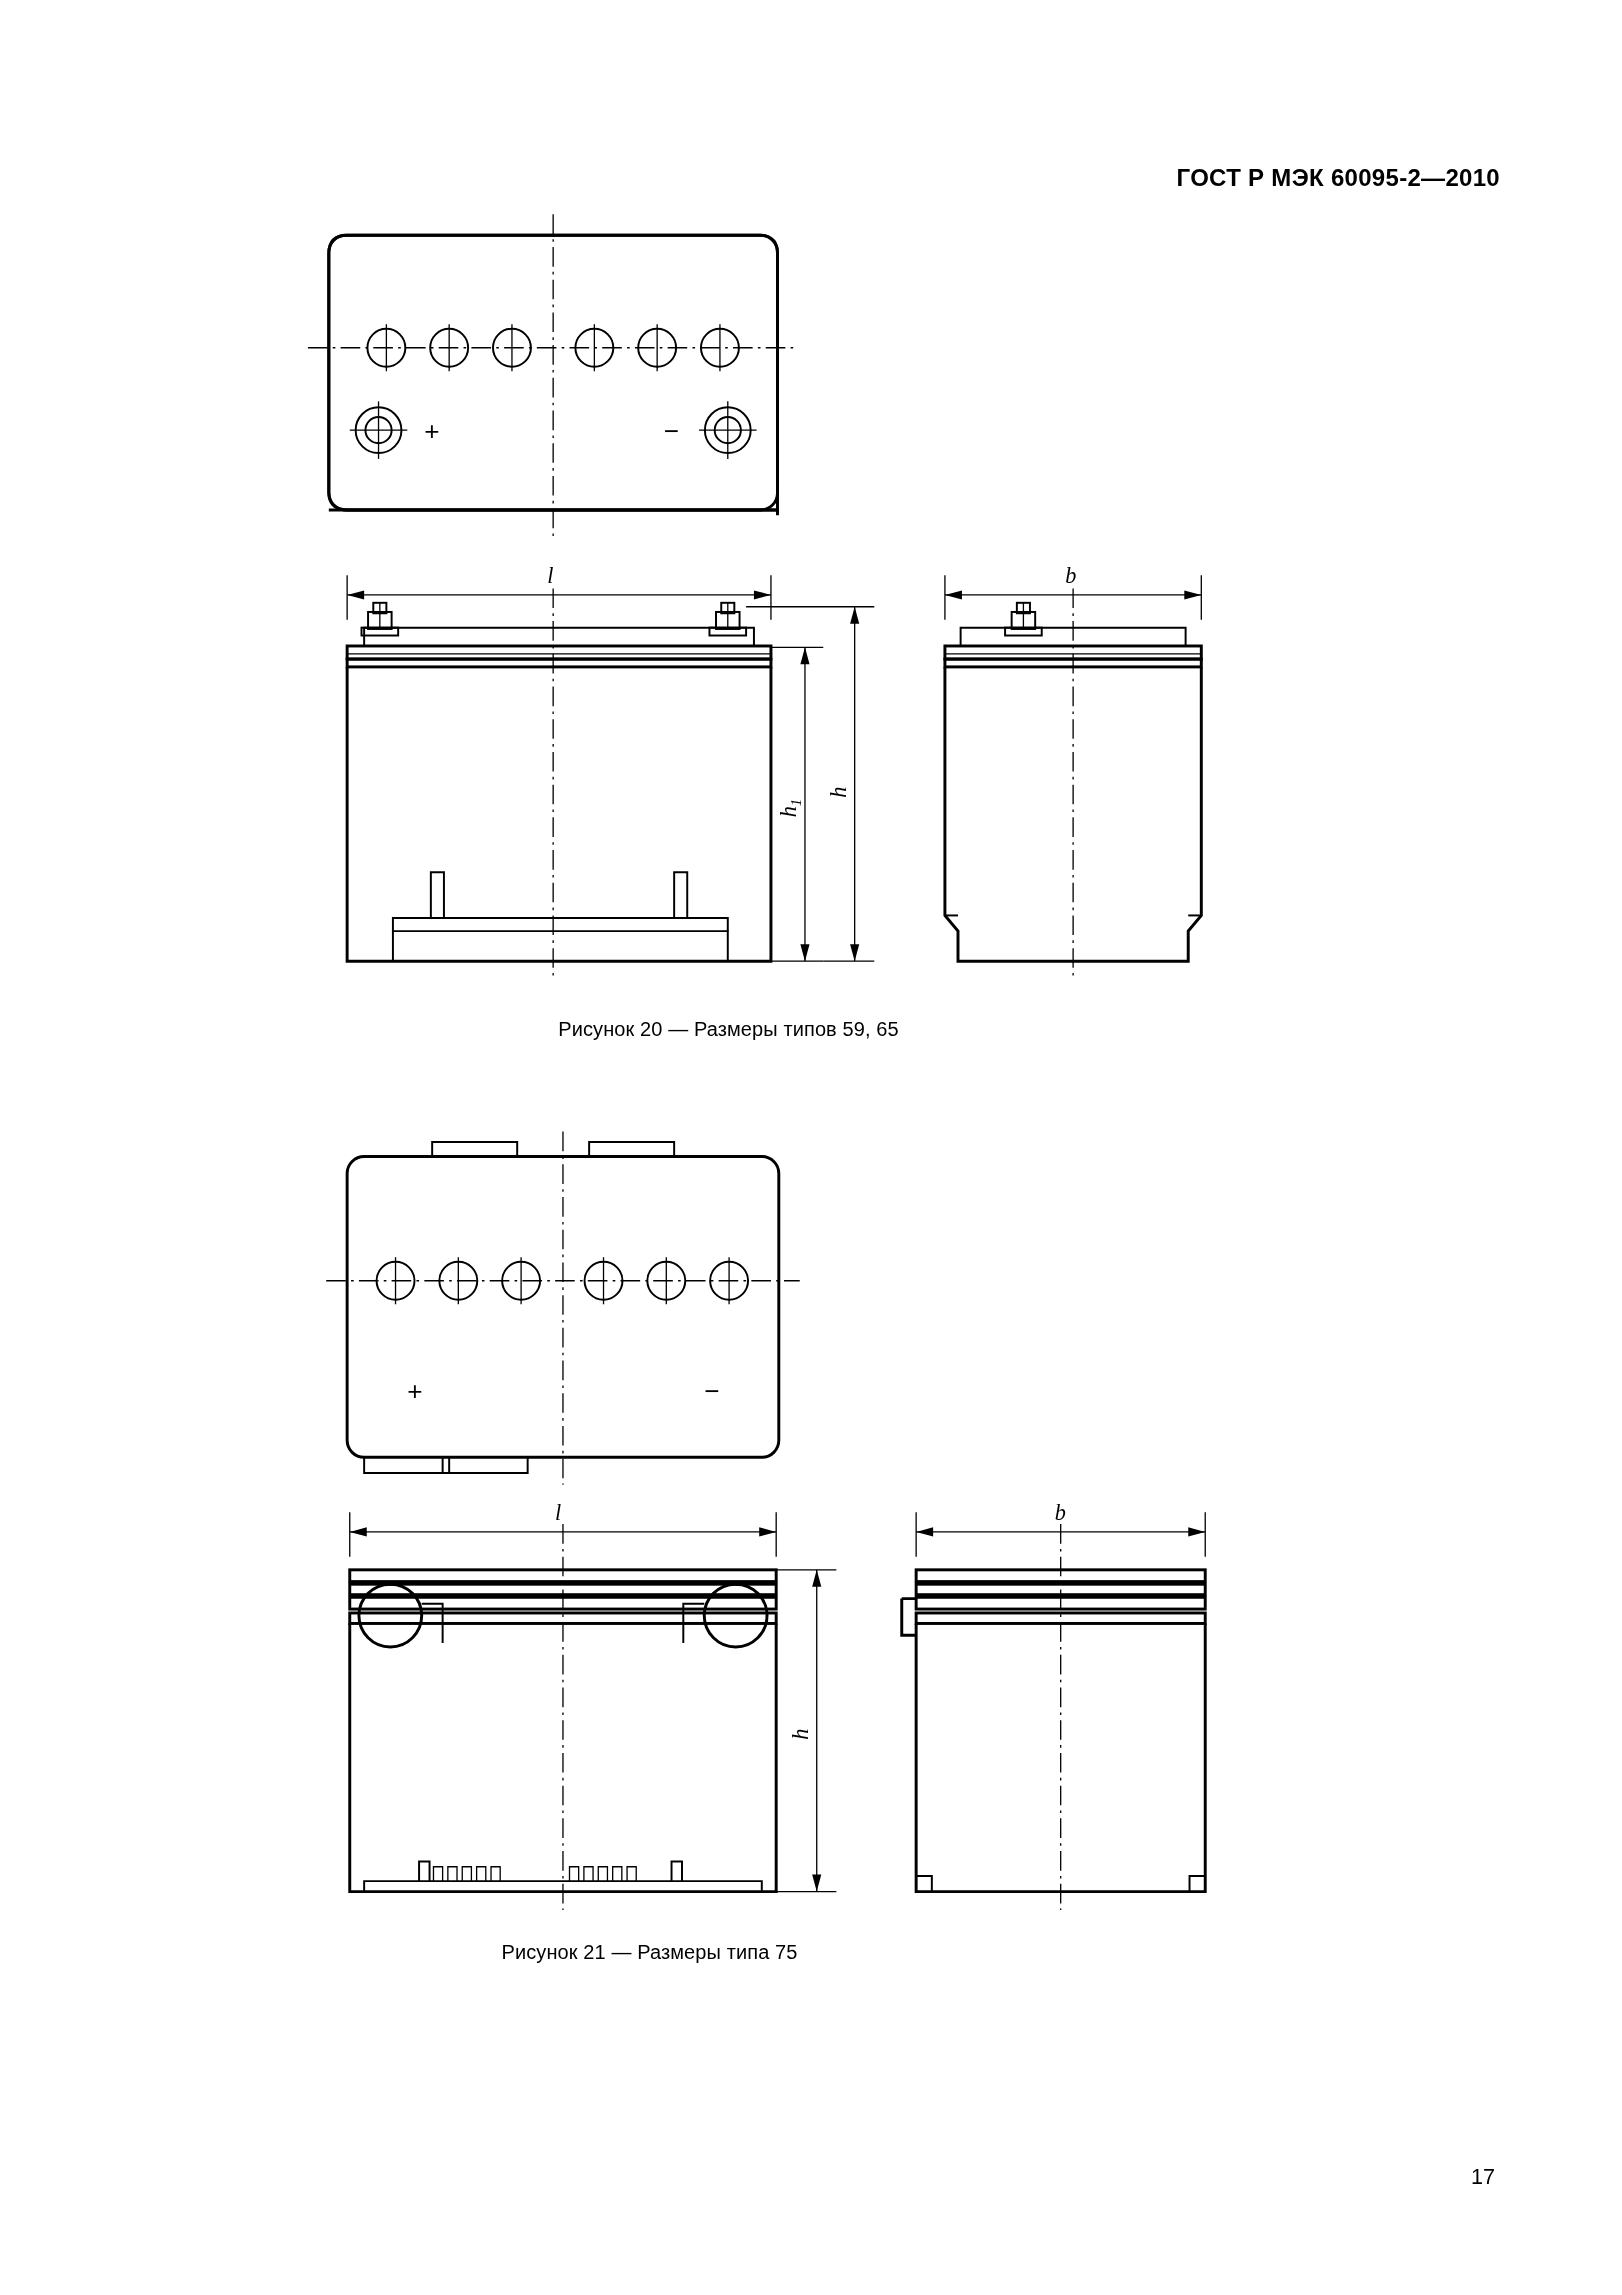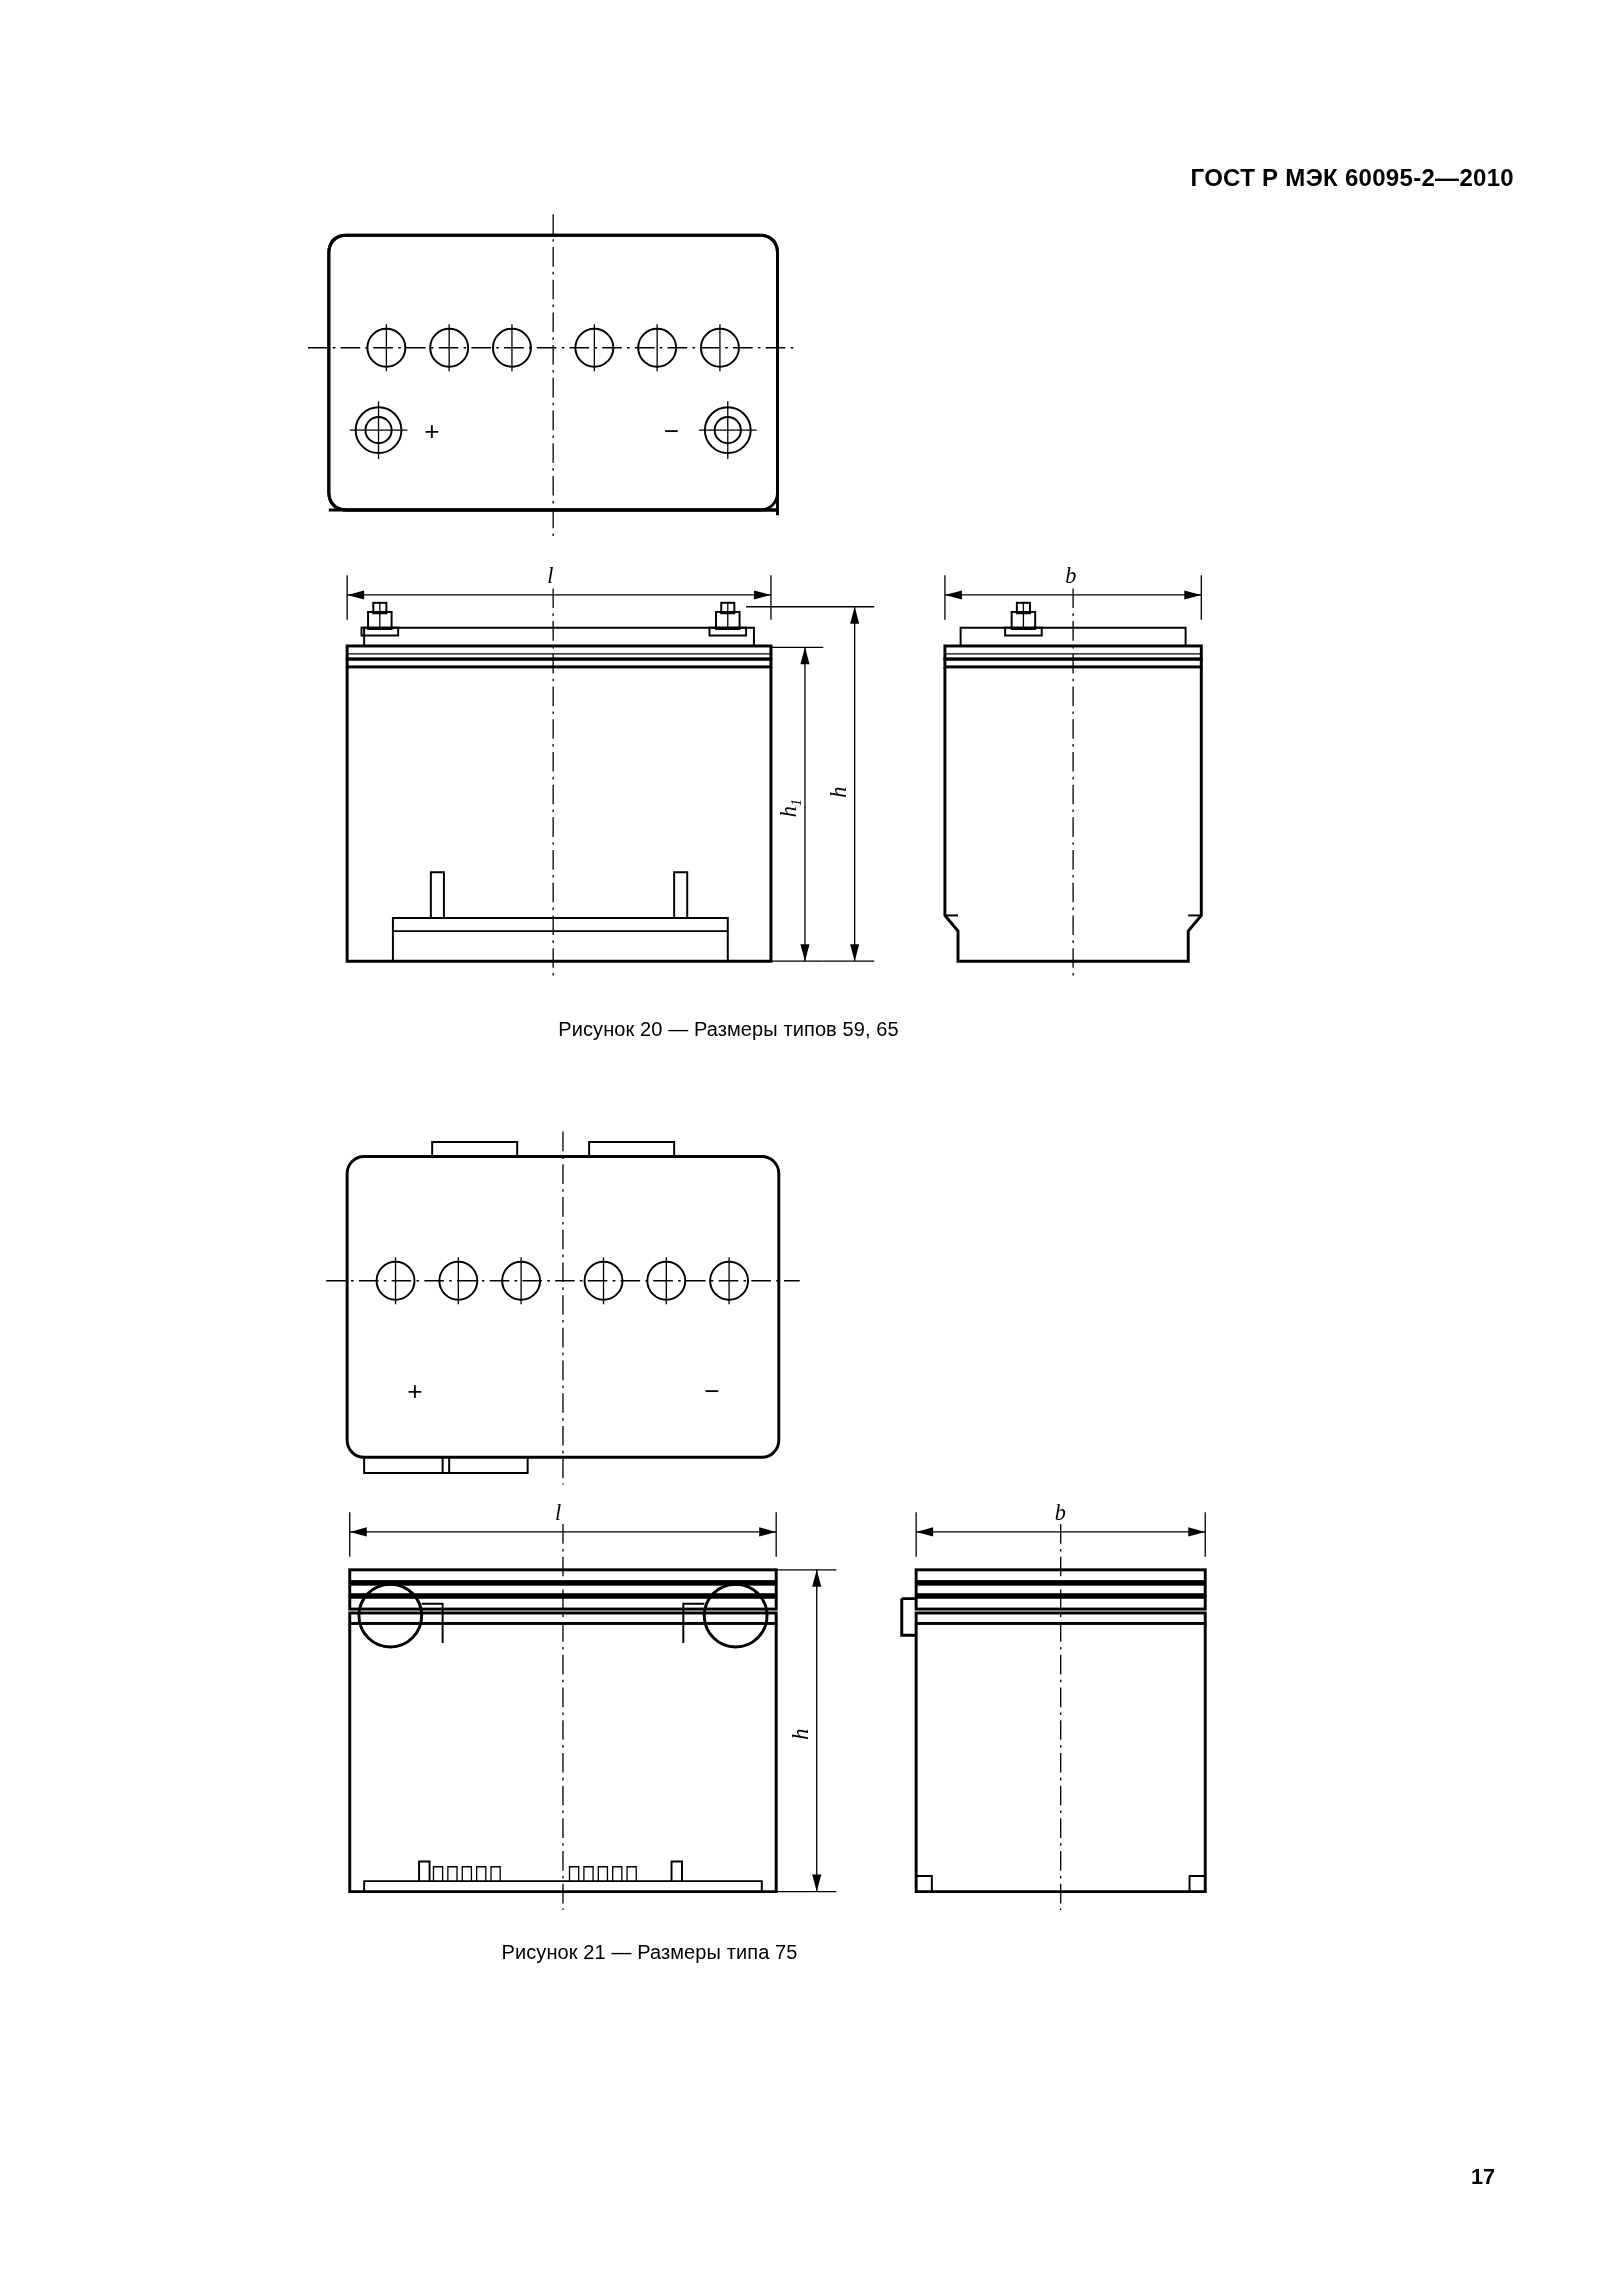--- a/index.html
+++ b/index.html
@@ -16,21 +16,21 @@
     overflow: hidden;
   }
   .page {
     position: relative;
     width: 1623px;
     height: 2295px;
   }
   .header {
     position: absolute;
     top: 164px;
-    right: 109px;
+    right: 123px;
     font-size: 24px;
     font-weight: bold;
     letter-spacing: 0.3px;
     white-space: nowrap;
   }
   .figure-block {
     position: absolute;
     left: 0;
     width: 1623px;
   }
@@ -44,21 +44,20 @@
     margin-top: 6.5px;
   }
   #figure-20-caption { position: absolute; top: 1011px; left: 0; width: 1457px; }
   #figure-21-caption { position: absolute; top: 1934px; left: 0; width: 1299px; }
 
   .page-number {
     position: absolute;
     bottom: 105px;
     right: 128px;
     font-size: 21.6px;
-    font-weight: bold;
   }
   svg { display: block; }
   .ln { fill: none; stroke: #000; stroke-width: 3; }
   .ln-thin { fill: none; stroke: #000; stroke-width: 2; }
   .ln-thick { fill: none; stroke: #000; stroke-width: 4.5; }
   .dashdot {
     fill: none; stroke: #000; stroke-width: 2;
     stroke-dasharray: 30 8 4 8;
   }
   .dim-label {

